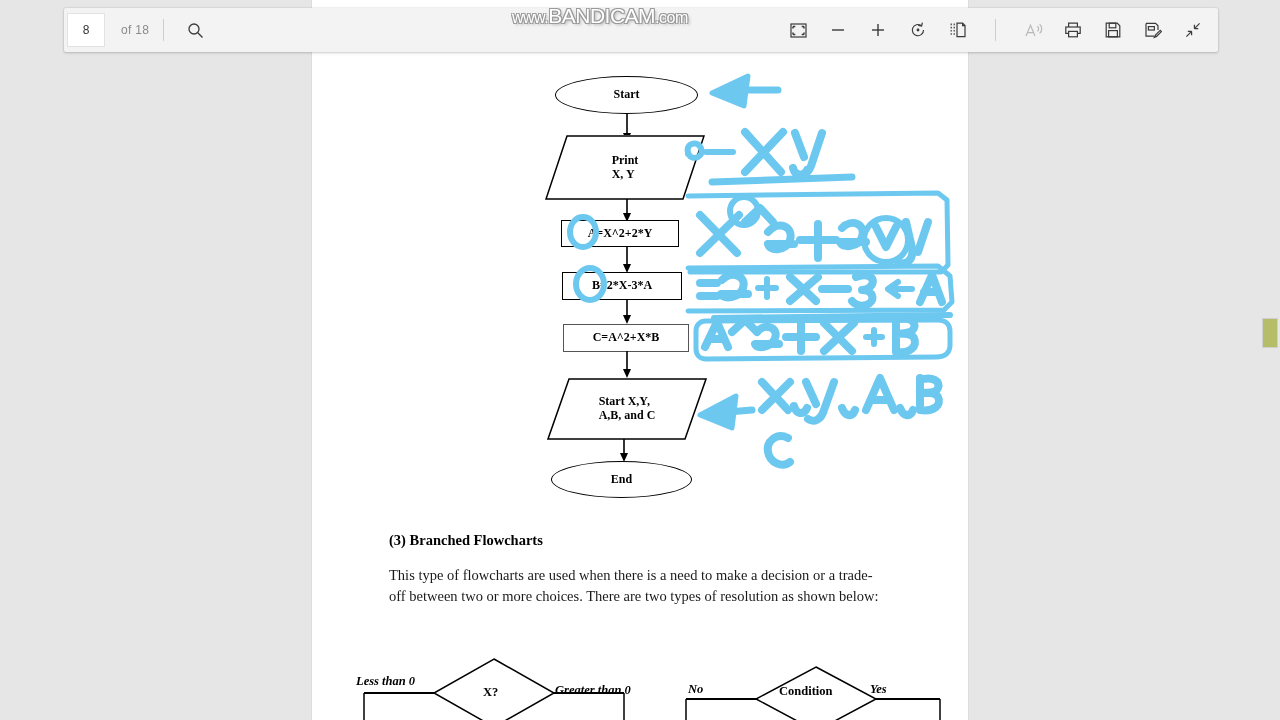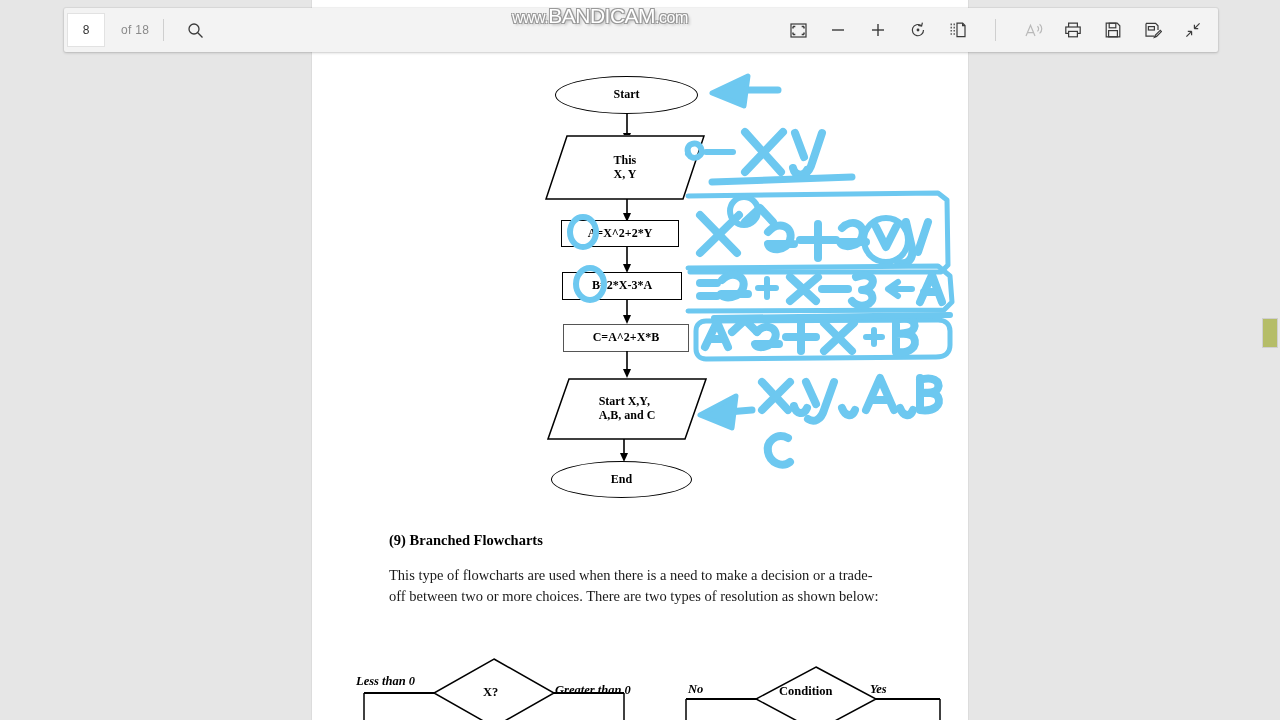--- a/index.html
+++ b/index.html
@@ -135,21 +135,21 @@
 
       <svg style="position:absolute; left:308px; top:113px; width:14px; height:30px;">
         <line x1="7" y1="0" x2="7" y2="21" stroke="#000" stroke-width="1.6"></line>
         <polygon points="7,29 3,20 11,20" fill="#000"></polygon>
       </svg>
 
       <div class="shape para" style="left:233px; top:135px; width:160px; height:65px;">
         <svg style="position:absolute;left:0;top:0;width:160px;height:65px;">
           <polygon points="22,1 159,1 138,64 1,64" fill="#fff" stroke="#000" stroke-width="1.5"></polygon>
         </svg>
-        <div class="fc-label" style="position:relative;">This
+        <div class="fc-label" style="position:relative;">Print
 X, Y</div>
       </div>
 
       <svg style="position:absolute; left:308px; top:199px; width:14px; height:24px;">
         <line x1="7" y1="0" x2="7" y2="15" stroke="#000" stroke-width="1.6"></line>
         <polygon points="7,23 3,14 11,14" fill="#000"></polygon>
       </svg>
 
       <div class="shape rect" style="left:249px; top:220px; width:118px; height:27px;">
         <div class="fc-label">A=X^2+2*Y</div>
@@ -190,21 +190,21 @@
         <line x1="7" y1="0" x2="7" y2="15" stroke="#000" stroke-width="1.6"></line>
         <polygon points="7,23 3,14 11,14" fill="#000"></polygon>
       </svg>
 
       <div class="shape oval" style="left:239px; top:461px; width:141px; height:37px;">
         <div class="fc-label">End</div>
       </div>
     </div>
 
     <div id="body-text" style="left:77px; top:532px; width:490px;">
-      <div id="body-heading">(9) Branched Flowcharts</div>
+      <div id="body-heading">(3) Branched Flowcharts</div>
       <div id="body-para">This type of flowcharts are used when there is a need to make a decision or a trade-off  between two or more choices. There are two types of resolution as shown below:</div>
     </div>
 
     <div style="position:absolute; left:40px; top:655px; width:290px; height:65px;">
       <svg style="position:absolute;left:0;top:0;width:290px;height:65px;">
         <polygon points="142,4 202,38 142,72 82,38" fill="#fff" stroke="#000" stroke-width="1.5"></polygon>
         <line x1="12" y1="38" x2="82" y2="38" stroke="#000" stroke-width="1.8"></line>
         <line x1="202" y1="38" x2="272" y2="38" stroke="#000" stroke-width="1.8"></line>
         <line x1="12" y1="38" x2="12" y2="65" stroke="#000" stroke-width="1.5"></line>
         <line x1="272" y1="38" x2="272" y2="65" stroke="#000" stroke-width="1.5"></line>

